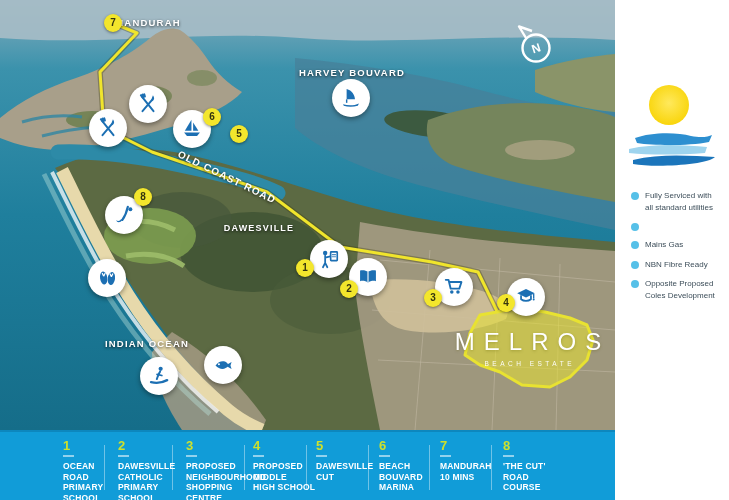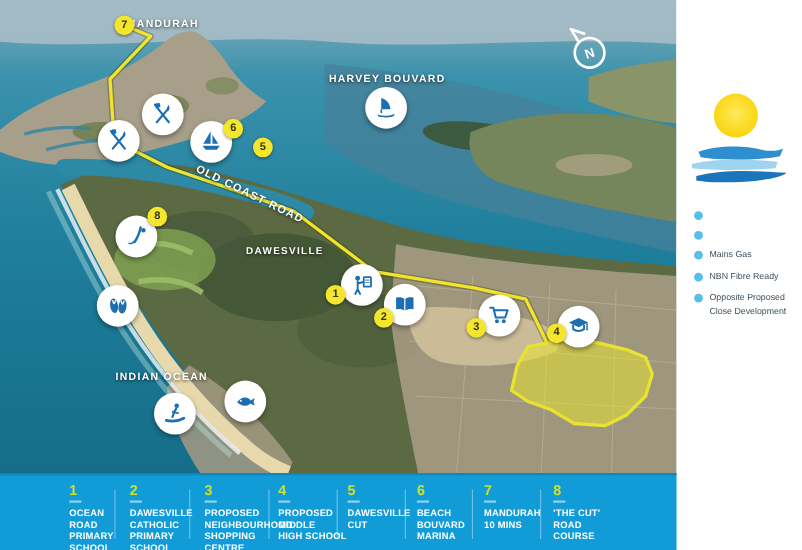--- a/index.html
+++ b/index.html
@@ -224,54 +224,60 @@
     </div>
     <div class="icon-circle" style="left:526px; top:297px;">
       <svg viewBox="0 0 20 20">
         <polygon points="10,2.8 18,6.6 10,10.4 2,6.6" fill="#1c6fb3"></polygon>
         <path d="M5.5,8.4 L5.5,12 C8,14 12,14 14.5,12 L14.5,8.4" fill="none" stroke="#1c6fb3" stroke-width="1.6"></path>
         <path d="M17,7.2 L17,11.4" stroke="#1c6fb3" stroke-width="1.2"></path>
         <circle cx="17" cy="12.2" r="0.9" fill="#1c6fb3"></circle>
       </svg>
     </div>
 
+    <div class="estate-name">
+      <div class="big">MELROS</div>
+      <div class="small">BEACH ESTATE</div>
+    </div>
   </div>
 
   <div class="sidebar">
     <svg class="logo" viewBox="0 0 114 105">
       <circle cx="54" cy="33" r="20" fill="url(#sunG)"></circle>
       <defs>
         <radialGradient id="sunG" cx="0.5" cy="0.45" r="0.6">
           <stop offset="0" stop-color="#ffe95c"></stop>
           <stop offset="1" stop-color="#f8d304"></stop>
         </radialGradient>
       </defs>
       <path d="M20,66 C36,60 62,60 76,64 C86,66 93,65 97,63 L94,70 C74,74 40,74 22,71 Z" fill="#2d8fd0"></path>
       <path d="M14,77 C40,71 70,73 92,75 L90,81 C64,83 34,83 14,81 Z" fill="#9ed4ee"></path>
       <path d="M18,88 C46,81 78,84 100,85 C92,93 40,96 18,92 Z" fill="#1b75bb"></path>
     </svg>
     <ul class="features">
       <li>
         <span class="dot"></span>
+        <span class="ftext">Fully Serviced with
+all standard utilities</span>
       </li>
       <li>
         <span class="dot"></span>
       </li>
       <li>
         <span class="dot"></span>
         <span class="ftext">Mains Gas</span>
       </li>
       <li>
         <span class="dot"></span>
         <span class="ftext">NBN Fibre Ready</span>
       </li>
       <li>
         <span class="dot"></span>
         <span class="ftext">Opposite Proposed
-Close Development</span>
+Coles Development</span>
       </li>
     </ul>
   </div>
 
   <div class="legend">
     <div class="legend-item" style="left:63px;">
       <div class="legend-num">1</div>
       <div class="legend-dash"></div>
       <div class="legend-label">OCEAN
 ROAD

